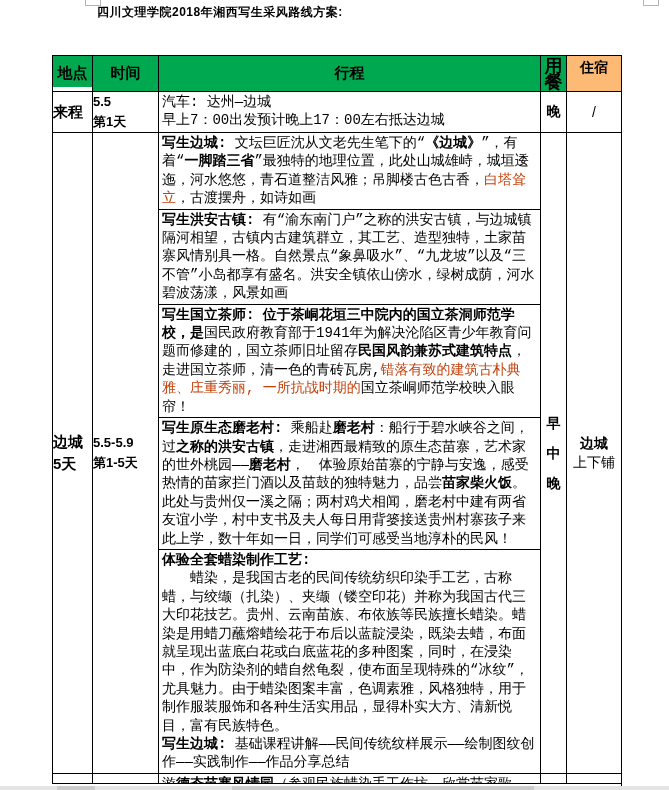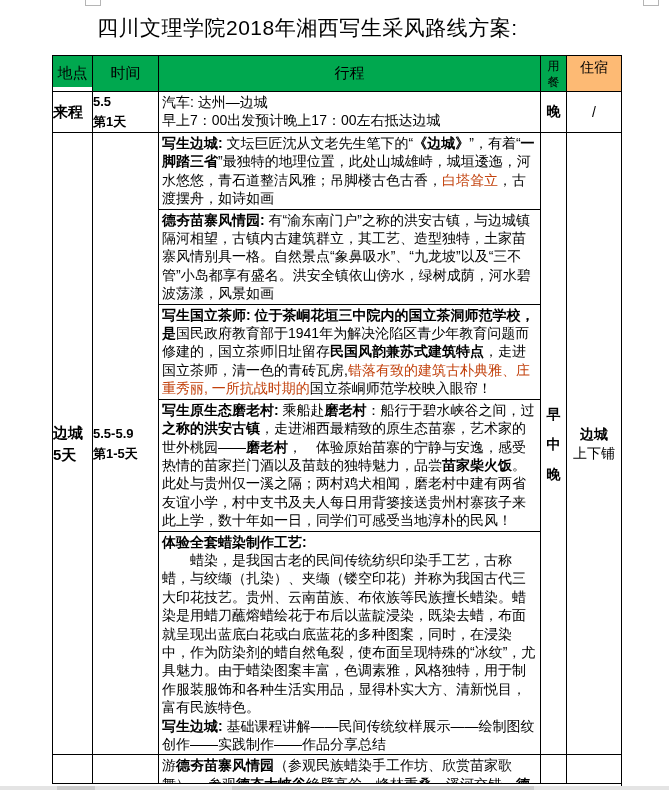--- a/index.html
+++ b/index.html
@@ -2,46 +2,46 @@
 <html><head>
 <meta charset="utf-8">
 <style>
   * { box-sizing: border-box; margin: 0; padding: 0; }
   html,body { width: 669px; height: 790px; }
   body {
     position: relative; overflow: hidden; background: #ffffff;
     font-family: "Liberation Sans", sans-serif; color: #000;
   }
   .title {
-    position: absolute; left: 97px; top: 14px;
-    font-size: 21px; font-weight: normal; letter-spacing: .5px; white-space: nowrap;
+    position: absolute; left: 97px; top: 4px;
+    font-size: 12px; font-weight: bold; letter-spacing: .5px; white-space: nowrap;
   }
   .crop-mark {
     position: absolute; top: -3px; width: 16px; height: 9px;
     border: 1px solid #b5b5b5; background: #fff;
   }
   .crop-mark.left  { left: 85px; }
   .crop-mark.right { left: 643px; }
 
   table.itinerary {
     position: absolute; left: 52px; top: 55px;
     border-collapse: collapse; table-layout: fixed; width: 569px;
   }
   th, td { border: 1px solid #000; padding: 0; overflow: hidden; }
   th {
-    height: 36px; background: #00A84F; font-size: 15px; font-weight: normal;
+    height: 36px; background: #00A84F; font-size: 15px; font-weight: bold;
     text-align: center; vertical-align: middle;
   }
   th.h-loc { box-shadow: inset 0 -4px 0 #ffffff; }
-  th.h-meals { font-size: 12px; line-height: 16px; padding: 0 1px; }
+  th.h-meals { font-size: 18px; line-height: 16px; padding: 0 1px; }
   th.h-lodging { background: #fdba74; vertical-align: top; padding-top: 3px; font-size: 14px; }
 
   td.loc  { text-align: left; vertical-align: middle; font-weight: bold; font-size: 15px; line-height: 22px; }
   td.time { text-align: left; vertical-align: middle; font-weight: bold; font-size: 13px; line-height: 20px; }
-  td.itin { vertical-align: top; font-size: 14px; line-height: 18.4px; padding: 1px 3px; text-align: left; }
+  td.itin { vertical-align: top; font-size: 14px; line-height: 18.4px; padding: 1px 3px; text-align: left; font-family: Liberation Mono, monospace; }
   td.meals { text-align: center; vertical-align: middle; font-size: 14px; font-weight: bold; }
   td.meals.spread { line-height: 30px; }
   td.meals.tight  { line-height: 17px; }
   td.lodging { text-align: center; vertical-align: middle; font-size: 14px; line-height: 19px; }
 
   .h38 {height:38px} .h60 {height:60px} .h75 {height:75px} .h92 {height:92px}
   .h104{height:104px} .h177{height:177px} .h93 {height:93px}
 
   span.b { font-weight: bold; }
   span.g { color: #c2410c; }
@@ -94,21 +94,21 @@
     </tr>
 
     <tr>
       <td class="loc" rowspan="5"><span class="b">边城</span><br><span class="b">5天</span></td>
       <td class="time" rowspan="5"><span class="b">5.5-5.9</span><br><span class="b">第1-5天</span></td>
       <td class="itin h60"><span class="b">写生边城: </span><span>文坛巨匠沈从文老先生笔下的“</span><span class="b">《边城》</span><span>”，有着“</span><span class="b">一脚踏三省</span><span>”最独特的地理位置，此处山城雄峙，城垣逶迤，河水悠悠，青石道整洁风雅；吊脚楼古色古香，</span><span class="g">白塔耸立</span><span>，古渡摆舟，如诗如画</span></td>
       <td class="meals spread" rowspan="5"><span class="b">早</span><br><span class="b">中</span><br><span class="b">晚</span></td>
       <td class="lodging" rowspan="5"><span class="b">边城</span><br><span>上下铺</span></td>
     </tr>
     <tr>
-      <td class="itin h75"><span class="b">德夯苗寨风情园: </span><span>有“渝东南门户”之称的洪安古镇，与边城镇隔河相望，古镇内古建筑群立，其工艺、造型独特，土家苗寨风情别具一格。自然景点“象鼻吸水”、“九龙坡”以及“三不管”小岛都享有盛名。洪安全镇依山傍水，绿树成荫，河水碧波荡漾，风景如画</span></td>
+      <td class="itin h75"><span class="b">写生洪安古镇: </span><span>有“渝东南门户”之称的洪安古镇，与边城镇隔河相望，古镇内古建筑群立，其工艺、造型独特，土家苗寨风情别具一格。自然景点“象鼻吸水”、“九龙坡”以及“三不管”小岛都享有盛名。洪安全镇依山傍水，绿树成荫，河水碧波荡漾，风景如画</span></td>
     </tr>
     <tr>
       <td class="itin h92"><span class="b">写生国立茶师: 位于茶峒花垣三中院内的国立茶洞师范学校，是</span><span>国民政府教育部于1941年为解决沦陷区青少年教育问题而修建的，国立茶师旧址留存</span><span class="b">民国风韵兼苏式建筑特点</span><span>，走进国立茶师，清一色的青砖瓦房,</span><span class="g">错落有致的建筑古朴典雅、庄重秀丽, 一所抗战时期的</span><span>国立茶峒师范学校映入眼帘！</span></td>
     </tr>
     <tr>
       <td class="itin h104"><span class="b">写生原生态磨老村: </span><span>乘船赴</span><span class="b">磨老村</span><span>：船行于碧水峡谷之间，过</span><span class="b">之称的洪安古镇</span><span>，走进湘西最精致的原生态苗寨，艺术家的世外桃园——</span><span class="b">磨老村</span><span>，　体验原始苗寨的宁静与安逸，感受热情的苗家拦门酒以及苗鼓的独特魅力，品尝</span><span class="b">苗家柴火饭</span><span>。此处与贵州仅一溪之隔；两村鸡犬相闻，磨老村中建有两省友谊小学，村中支书及夫人每日用背篓接送贵州村寨孩子来此上学，数十年如一日，同学们可感受当地淳朴的民风！</span></td>
     </tr>
     <tr>
       <td class="itin h177"><span class="b">体验全套蜡染制作工艺:</span><br><span>　　蜡染，是我国古老的民间传统纺织印染手工艺，古称蜡，与绞缬（扎染）、夹缬（镂空印花）并称为我国古代三大印花技艺。贵州、云南苗族、布依族等民族擅长蜡染。蜡染是用蜡刀蘸熔蜡绘花于布后以蓝靛浸染，既染去蜡，布面就呈现出蓝底白花或白底蓝花的多种图案，同时，在浸染中，作为防染剂的蜡自然龟裂，使布面呈现特殊的“冰纹”，尤具魅力。由于蜡染图案丰富，色调素雅，风格独特，用于制作服装服饰和各种生活实用品，显得朴实大方、清新悦目，富有民族特色。</span><br><span class="b">写生边城: </span><span>基础课程讲解——民间传统纹样展示——绘制图纹创作——实践制作——作品分享总结</span></td>
     </tr>

